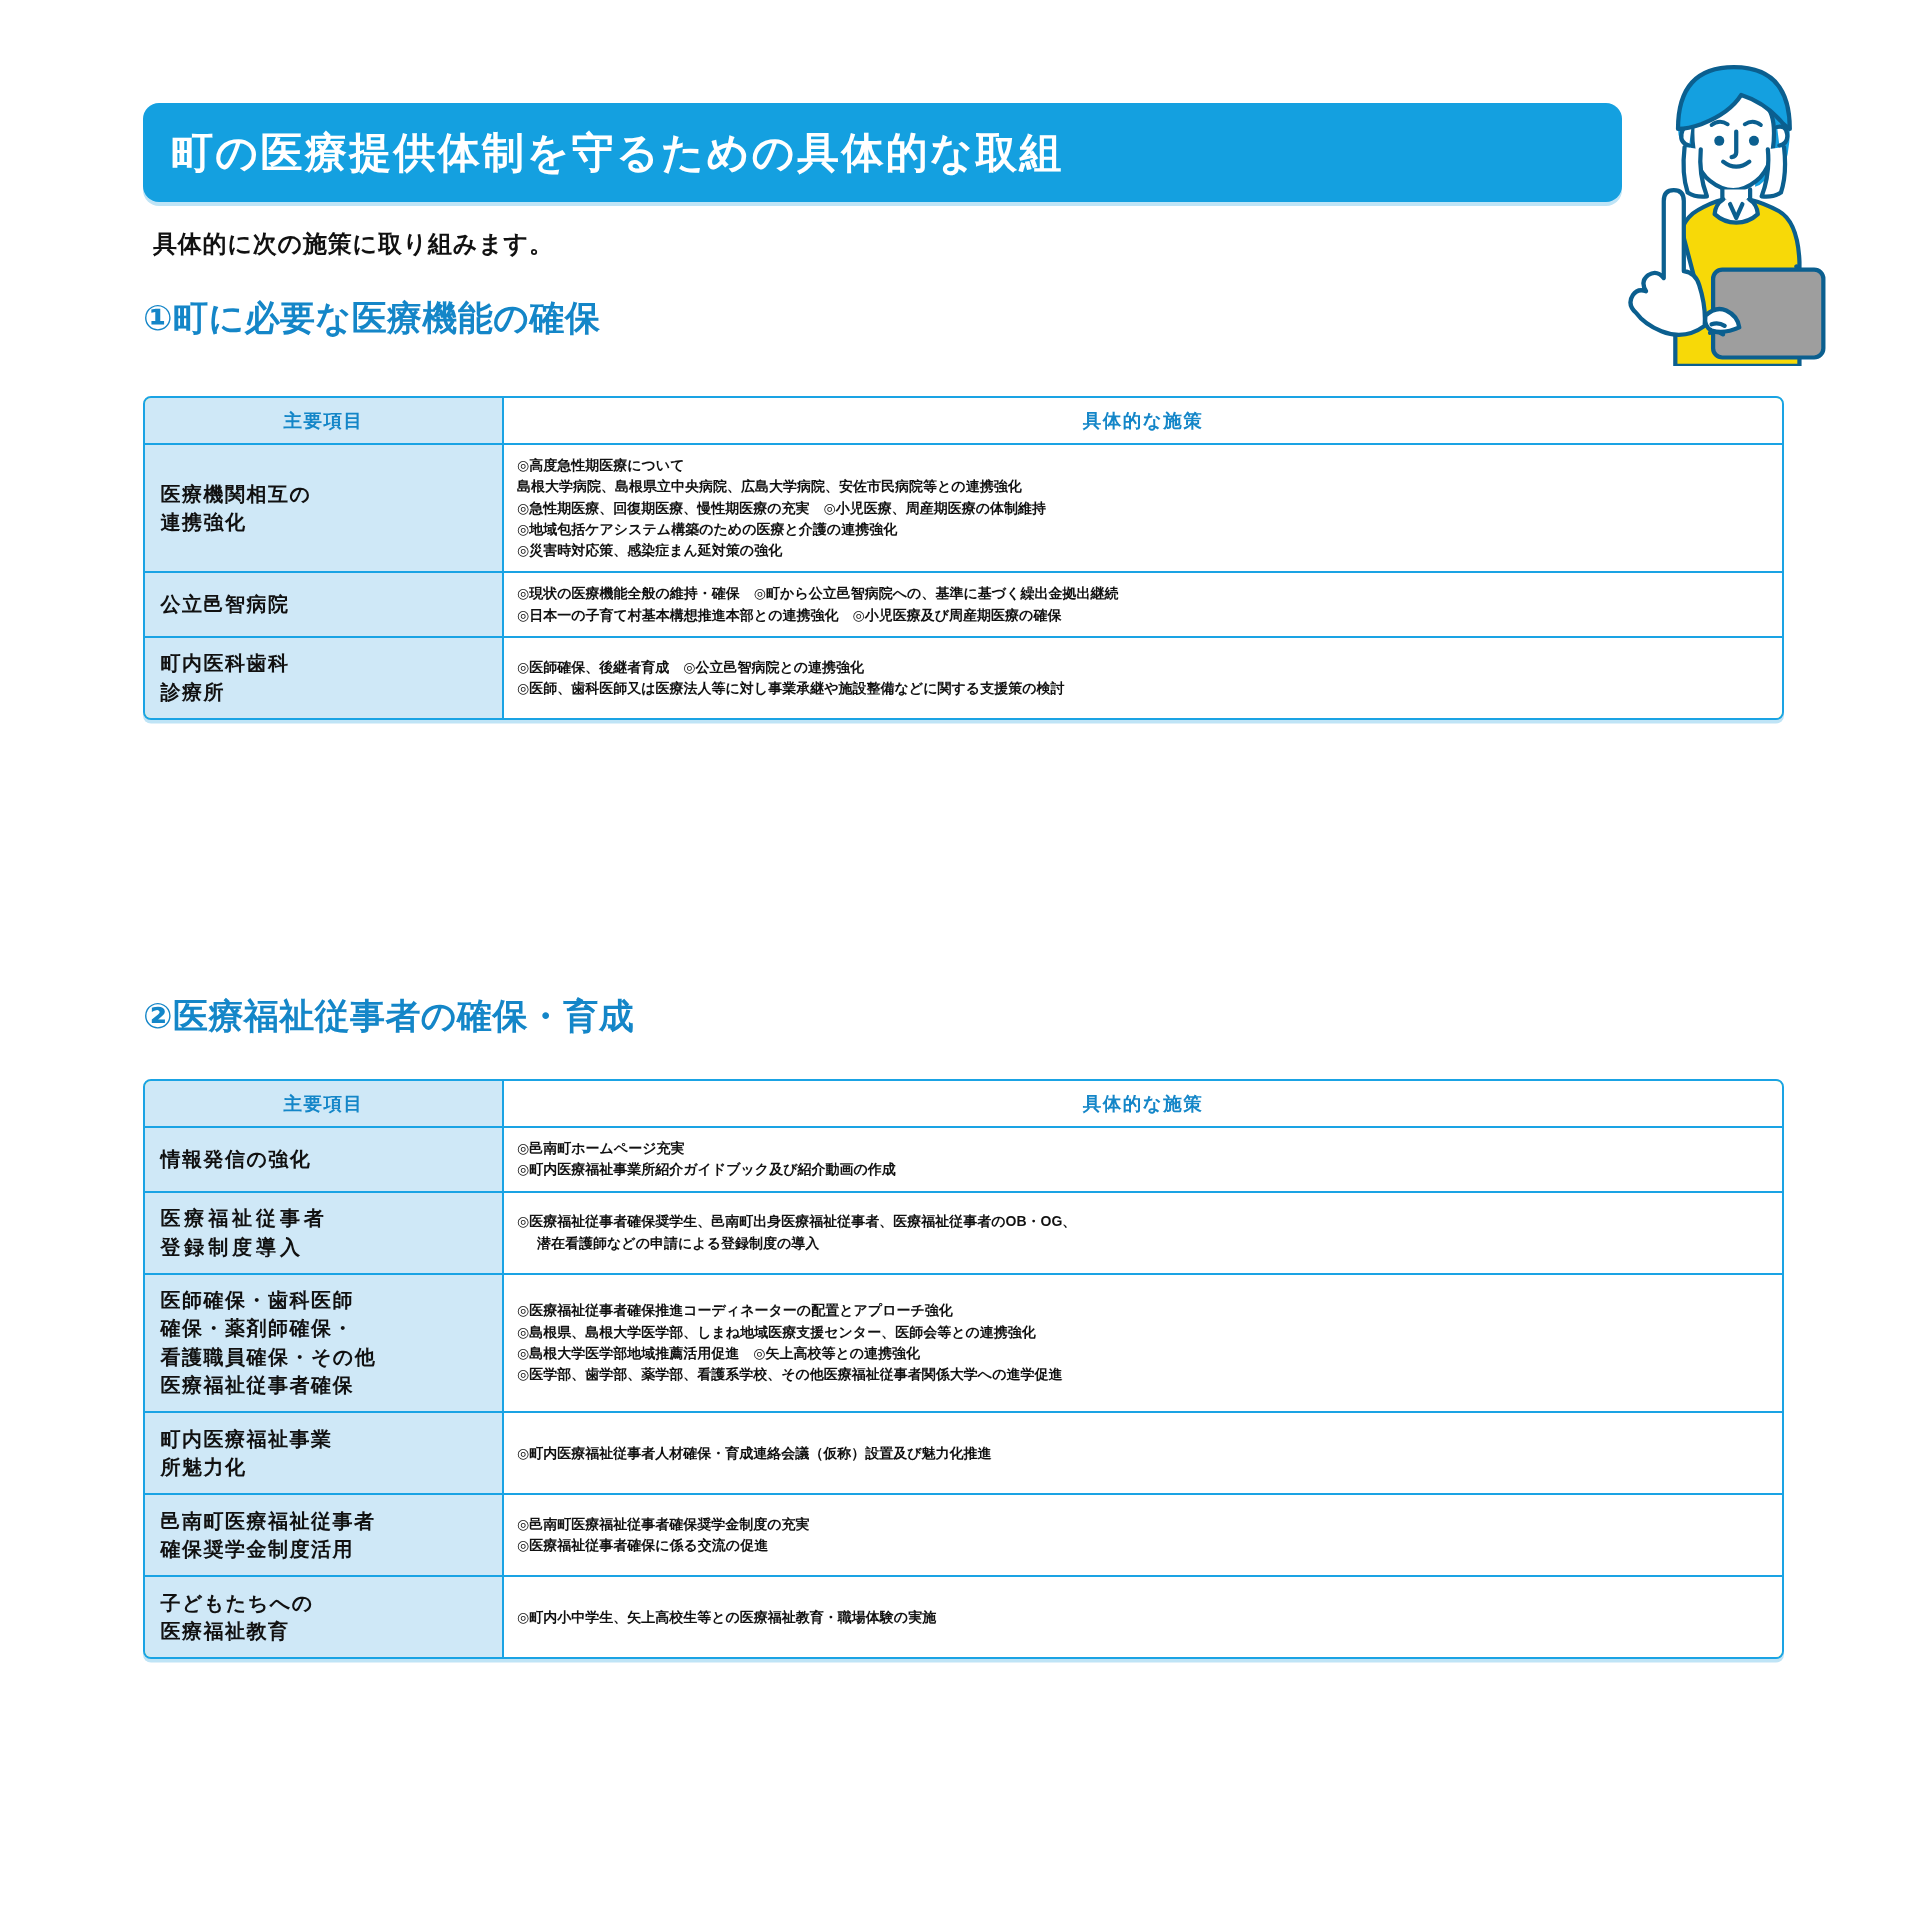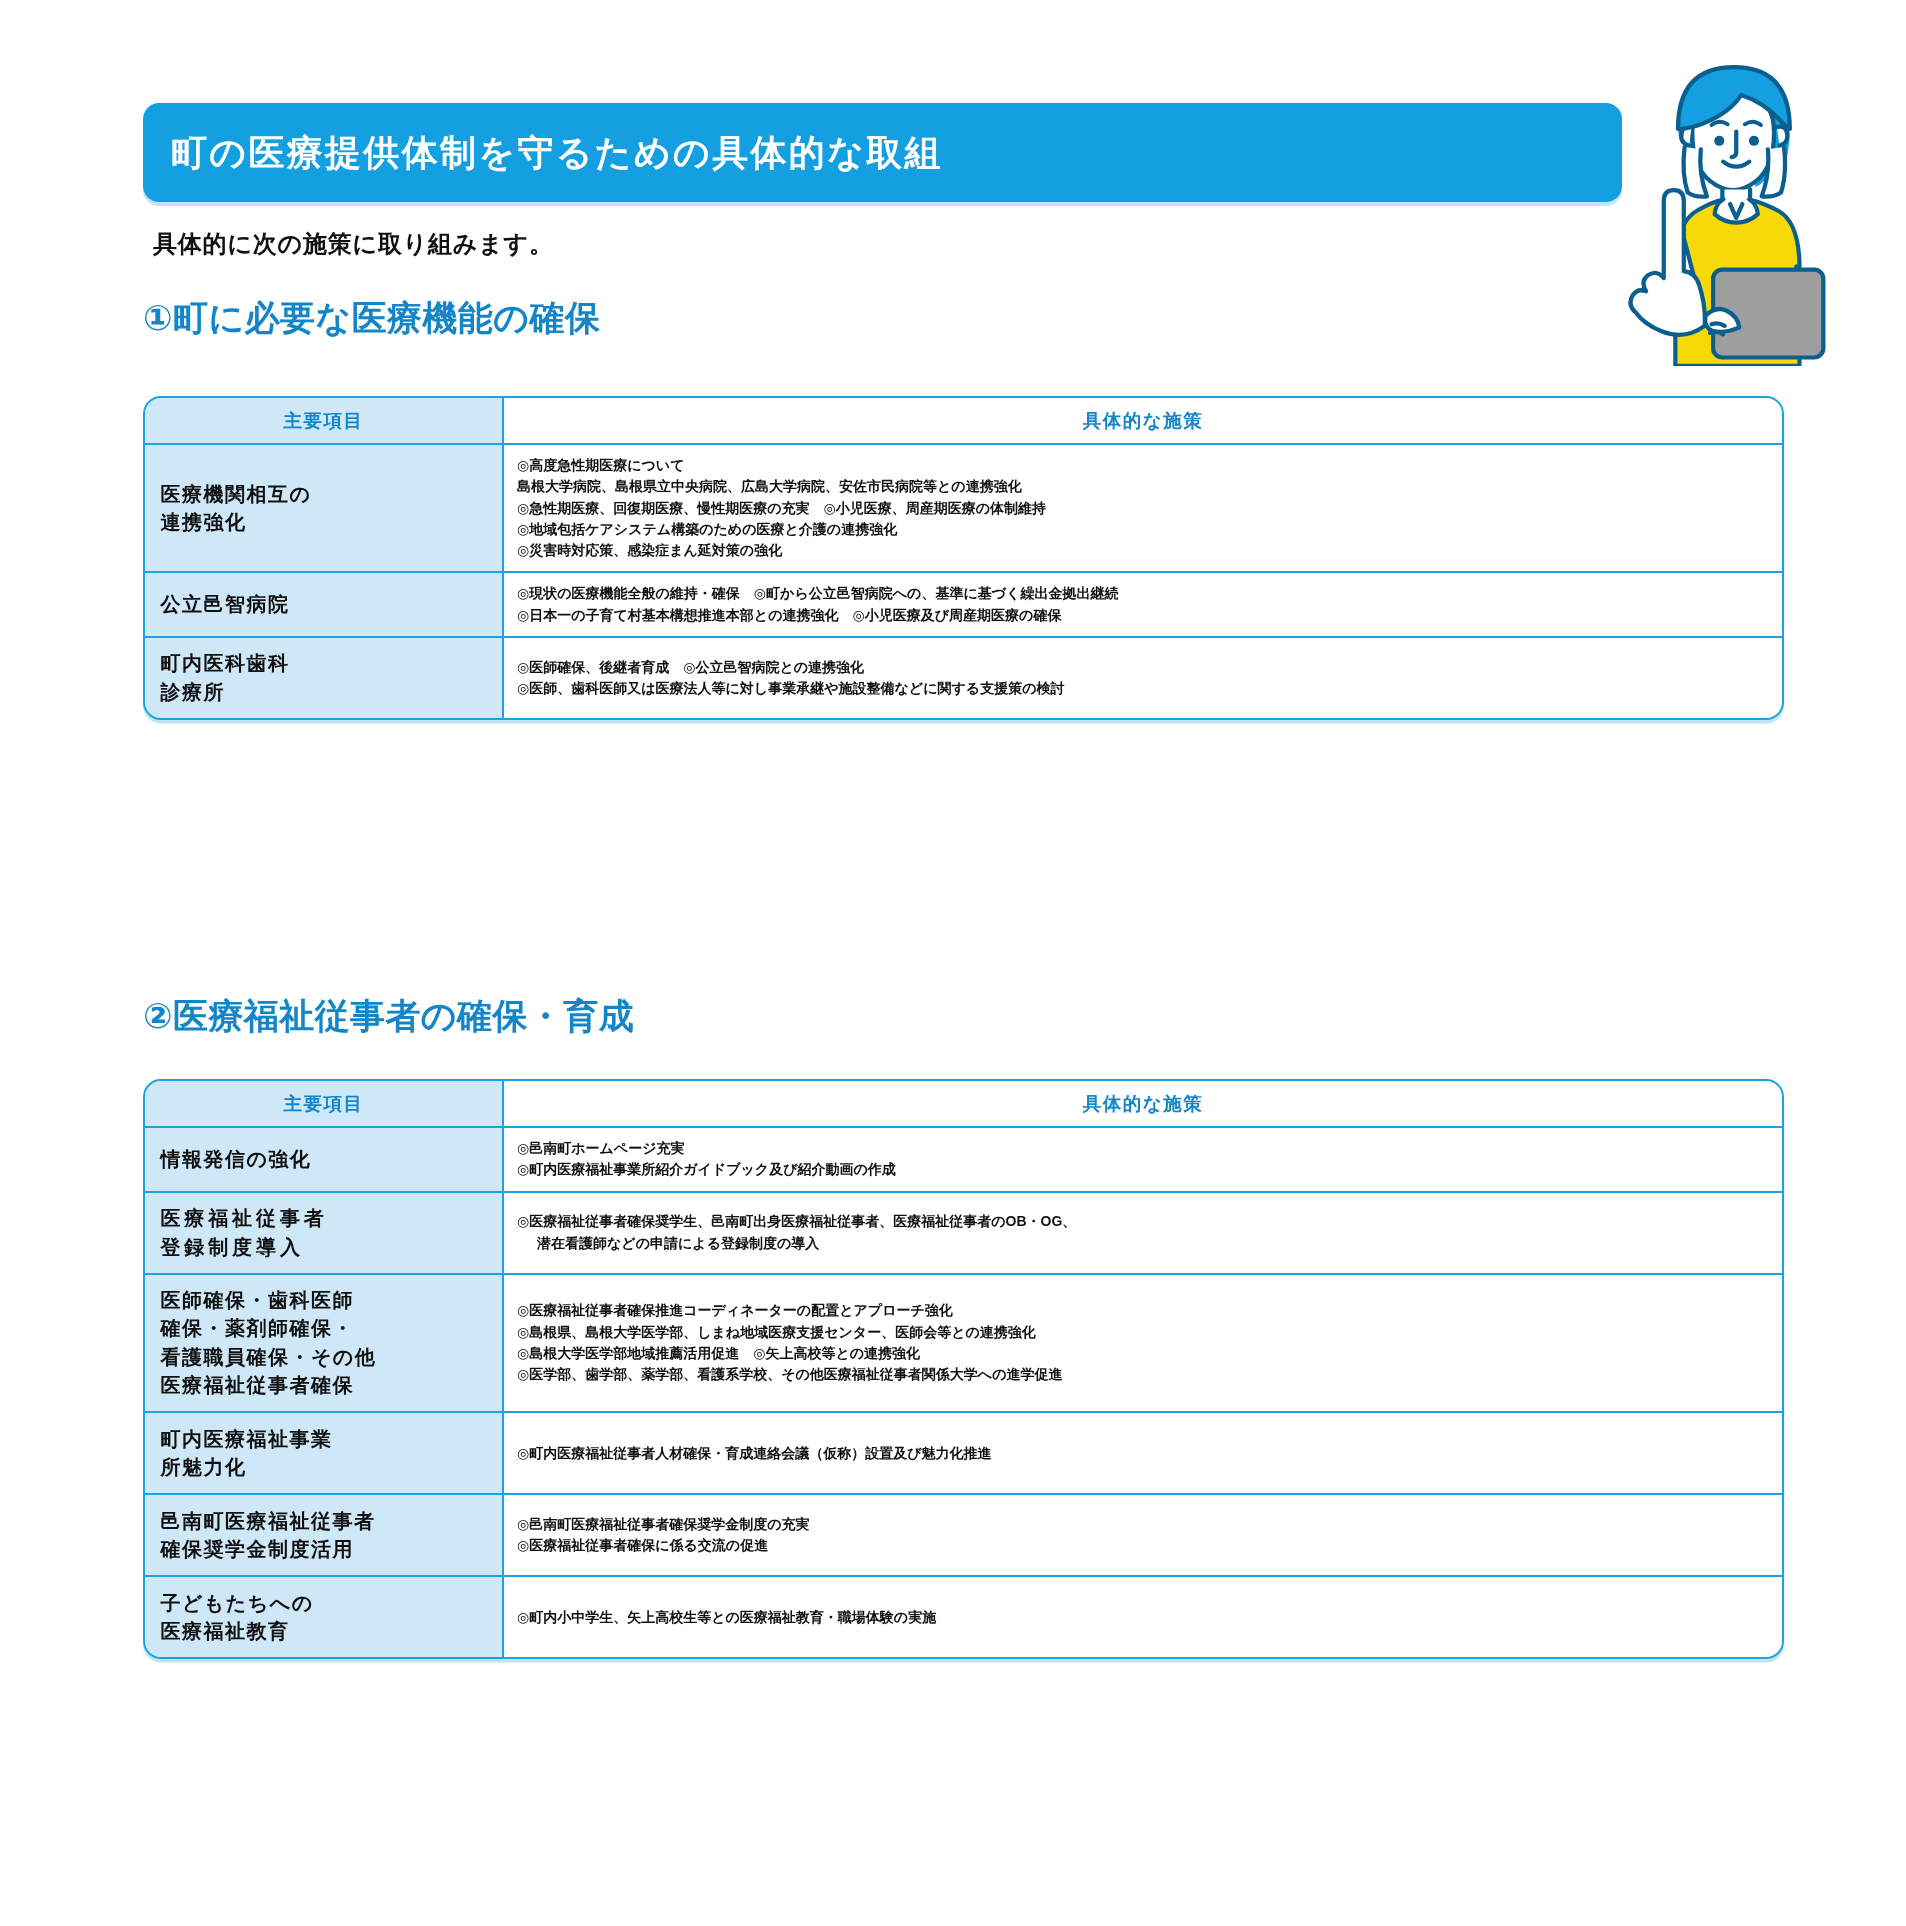--- a/index.html
+++ b/index.html
@@ -36,21 +36,21 @@
     background: #14a0e0;
     border-radius: 16px;
     box-shadow: 0 3.9px 0 #bfe4f6;
     display: flex;
     align-items: center;
     padding-left: 28px;
     box-sizing: border-box;
   }
   .banner-title {
     color: #ffffff;
-    font-size: 36px;
+    font-size: 42px;
     font-weight: 700;
     letter-spacing: 2.3px;
     line-height: 1;
     white-space: nowrap;
   }
 
   .intro-text {
     position: absolute;
     left: 153px;
     top: 228px;
@@ -84,21 +84,21 @@
 
   
   .tbl {
     position: absolute;
     left: 143px;
     width: 1641px;
     border-collapse: separate;
     border-spacing: 0;
     box-sizing: border-box;
     border: 2.7px solid #1aa3e4;
-    border-radius: 18px;
+    border-radius: 8px;
     background: #bef264;
     overflow: hidden;
     box-shadow: 0 3.5px 0 #bfe4f6;
   }
   .tbl table {
     width: 100%;
     border-collapse: collapse;
     table-layout: fixed;
   }
   .tbl col.c1 { width: 358px; }

